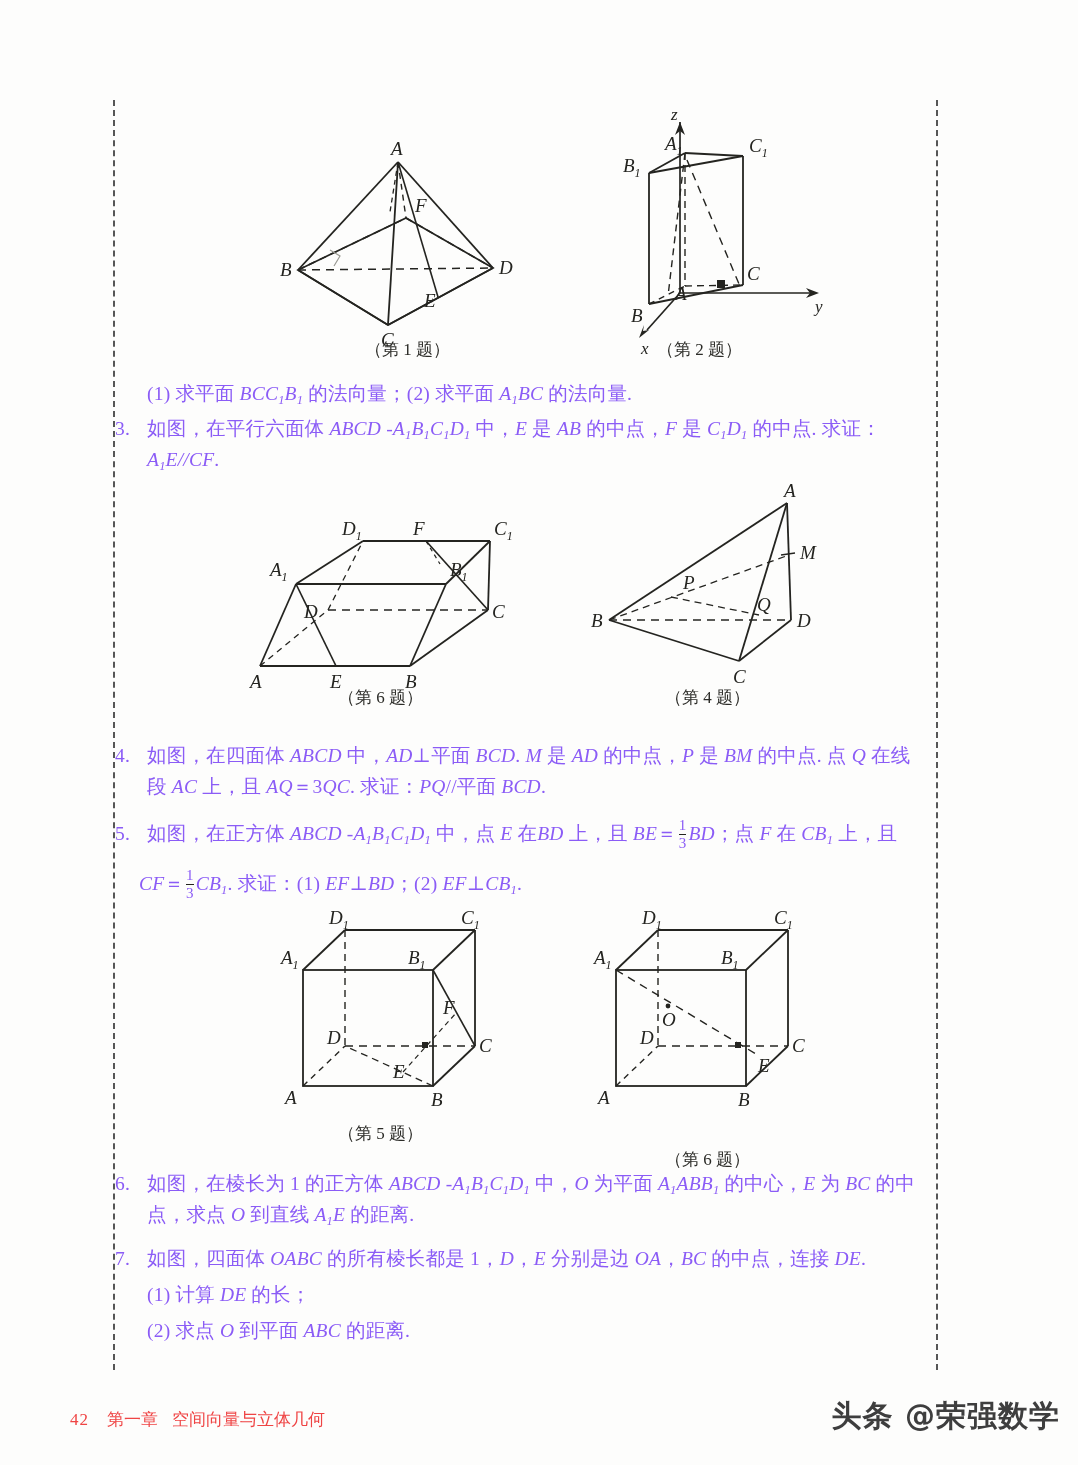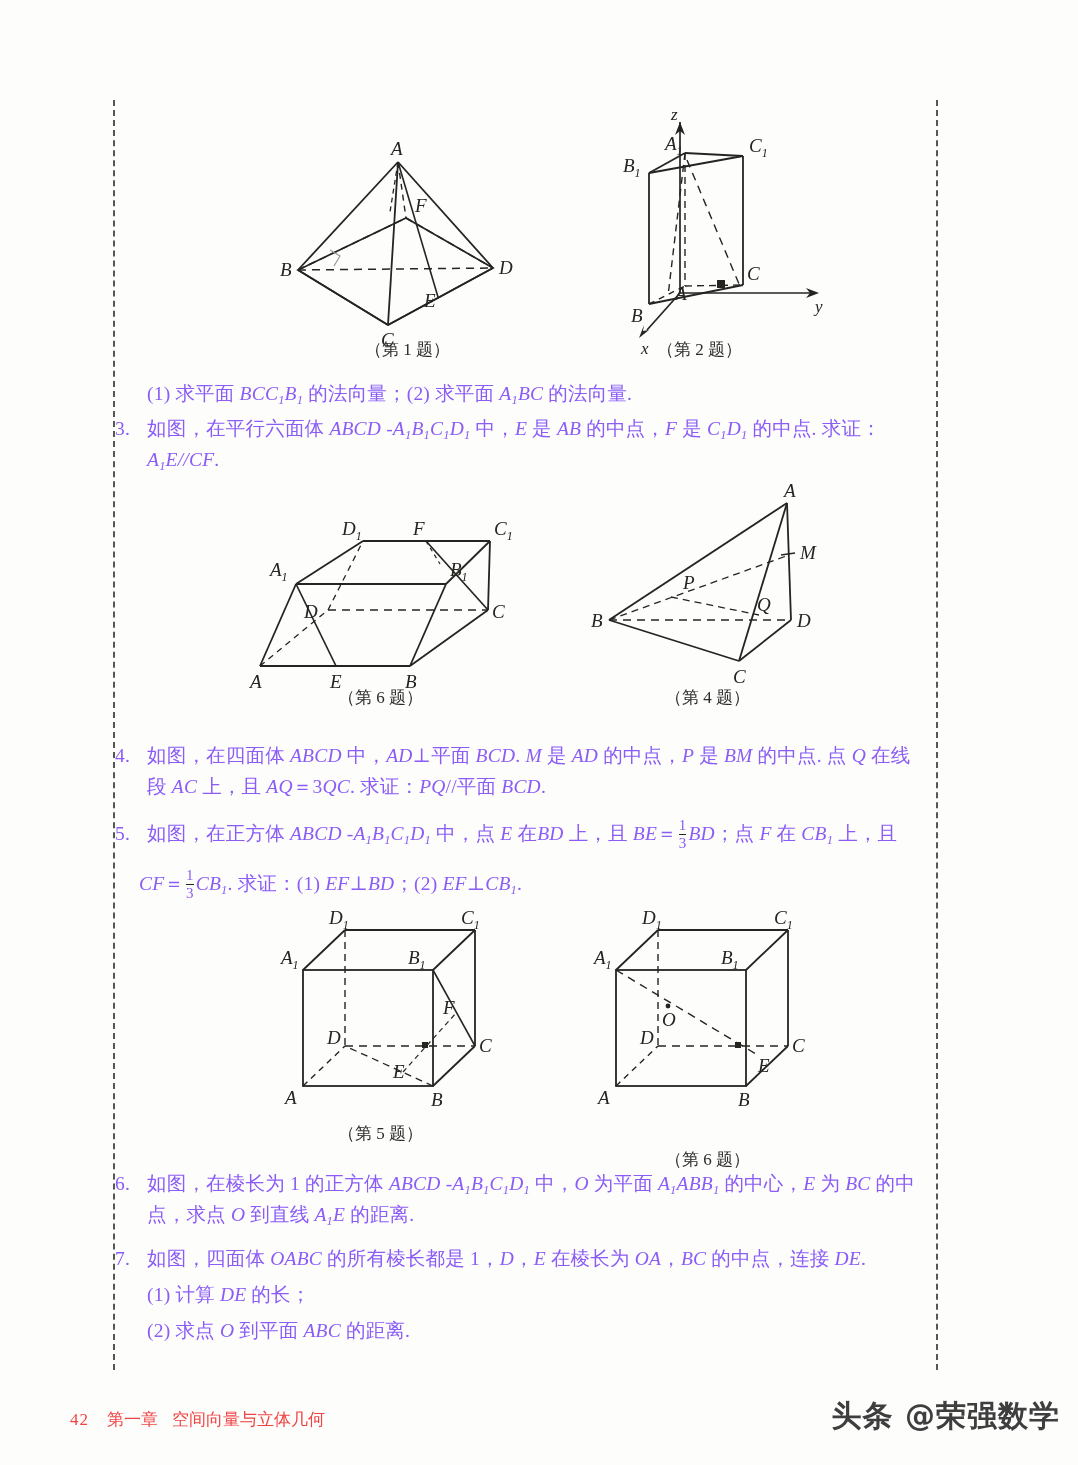--- a/index.html
+++ b/index.html
@@ -366,21 +366,21 @@
     <div class="tx" style="left:2px; top:1068px;">6.</div>
     <div class="tx" style="left:34px; top:1068px;">
       <span>如图，在棱长为 1 的正方体 </span><span class="mi">ABCD -A</span><span class="sub">1</span><span class="mi">B</span><span class="sub">1</span><span class="mi">C</span><span class="sub">1</span><span class="mi">D</span><span class="sub">1</span><span> 中，</span><span class="mi">O</span><span> 为平面 </span><span class="mi">A</span><span class="sub">1</span><span class="mi">ABB</span><span class="sub">1</span><span> 的中心，</span><span class="mi">E</span><span> 为 </span><span class="mi">BC</span><span> 的中</span>
     </div>
     <div class="tx" style="left:34px; top:1099px;">
       <span>点，求点 </span><span class="mi">O</span><span> 到直线 </span><span class="mi">A</span><span class="sub">1</span><span class="mi">E</span><span> 的距离.</span>
     </div>
 
     <div class="tx" style="left:2px; top:1143px;">7.</div>
     <div class="tx" style="left:34px; top:1143px;">
-      <span>如图，四面体 </span><span class="mi">OABC</span><span> 的所有棱长都是 1，</span><span class="mi">D</span><span>，</span><span class="mi">E</span><span> 在棱长为 </span><span class="mi">OA</span><span>，</span><span class="mi">BC</span><span> 的中点，连接 </span><span class="mi">DE</span><span>.</span>
+      <span>如图，四面体 </span><span class="mi">OABC</span><span> 的所有棱长都是 1，</span><span class="mi">D</span><span>，</span><span class="mi">E</span><span> 分别是边 </span><span class="mi">OA</span><span>，</span><span class="mi">BC</span><span> 的中点，连接 </span><span class="mi">DE</span><span>.</span>
     </div>
     <div class="tx" style="left:34px; top:1179px;">
       <span>(1) 计算 </span><span class="mi">DE</span><span> 的长；</span>
     </div>
     <div class="tx" style="left:34px; top:1215px;">
       <span>(2) 求点 </span><span class="mi">O</span><span> 到平面 </span><span class="mi">ABC</span><span> 的距离.</span>
     </div>
 
   </div>
 

